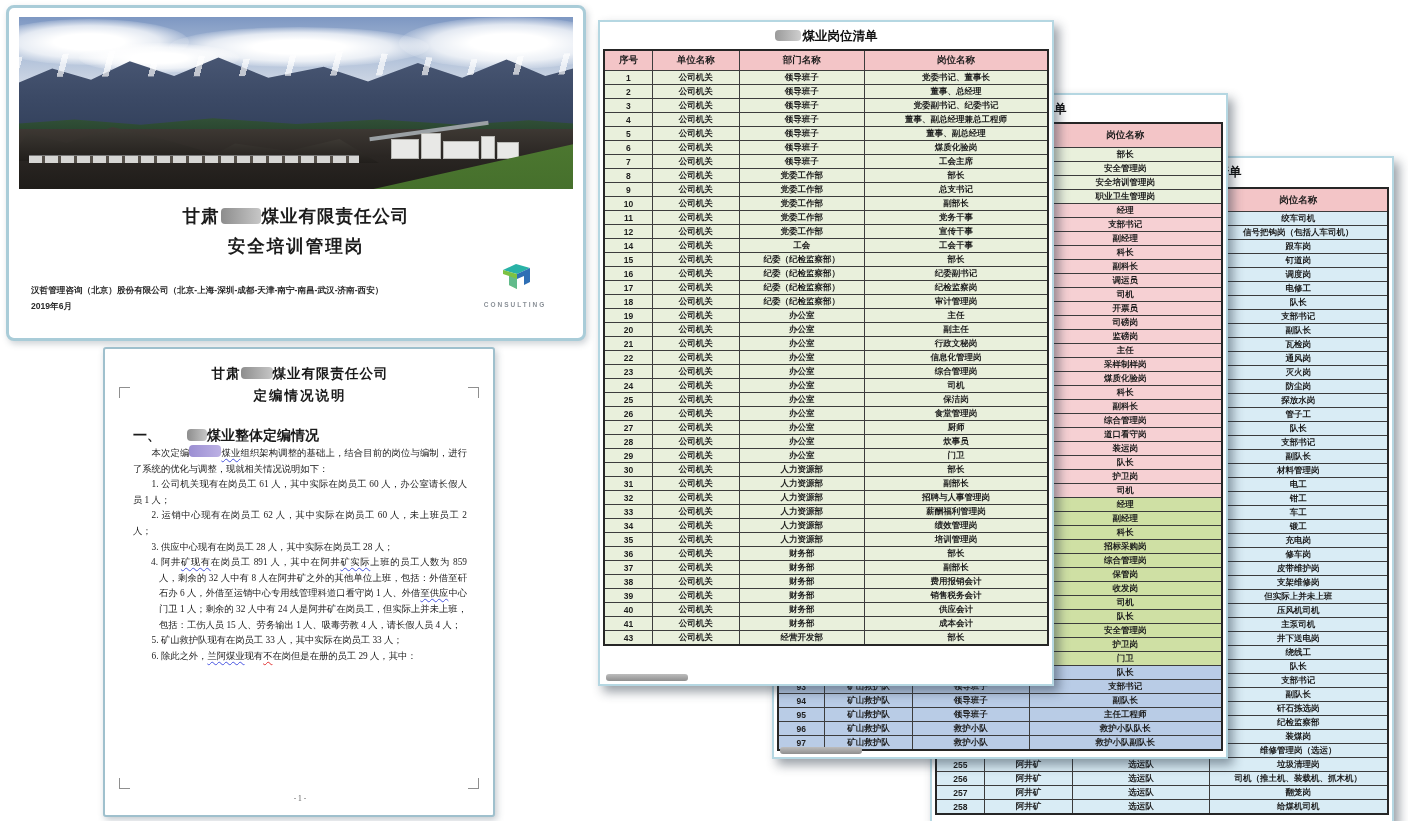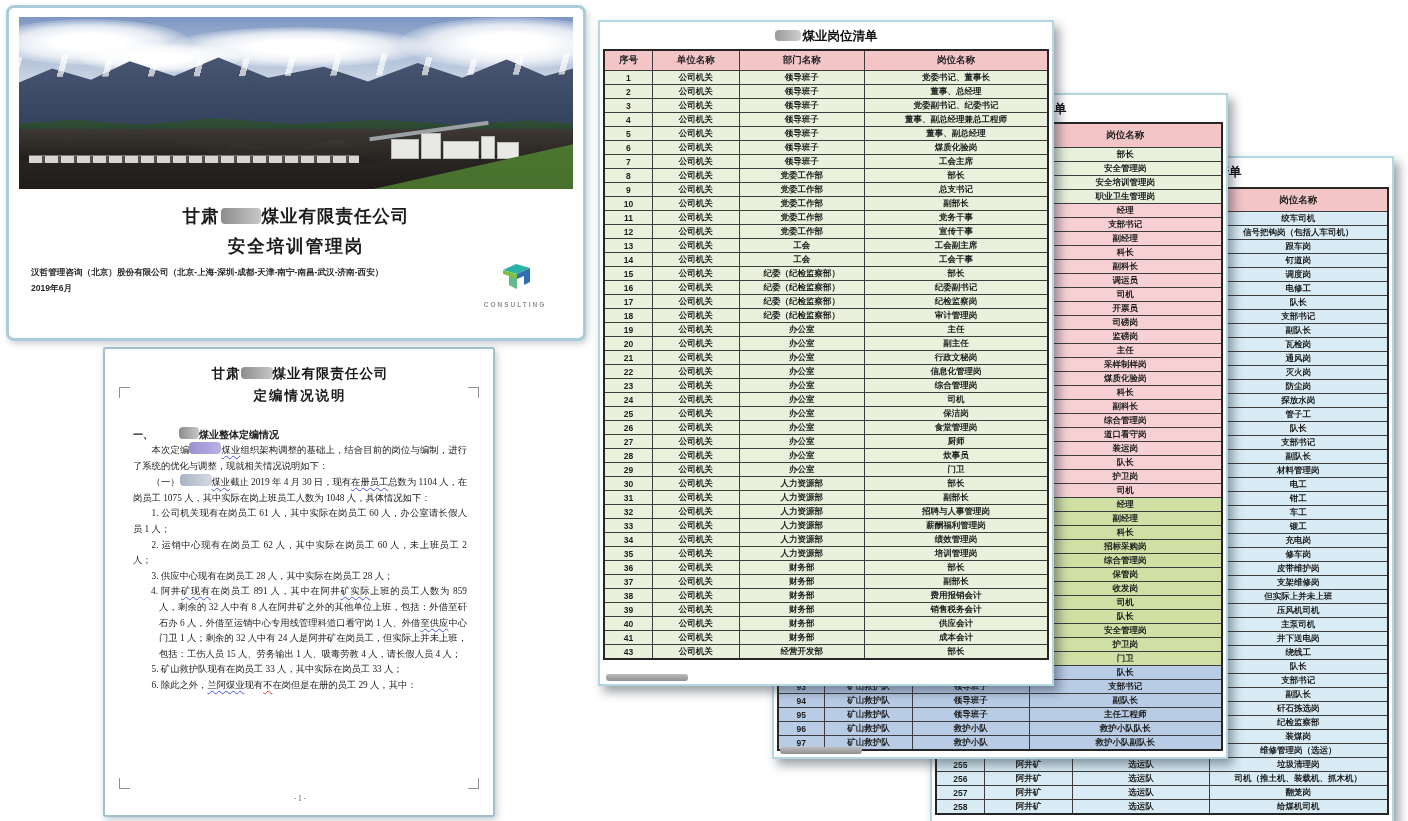--- a/index.html
+++ b/index.html
@@ -38,21 +38,21 @@
   .b5{left:108px;top:9px;width:20px;height:15px;}
   .conv{left:350px;top:112px;width:120px;height:4px;background:#9aa0a4;transform:rotate(-8deg);}
   .train{left:10px;top:138px;width:330px;height:7px;
          background:repeating-linear-gradient(90deg,#d6d6d4 0 13px,#55504a 13px 16px);border-top:1px solid #777;}
   .grass{left:0;top:0;width:100%;height:100%;
          background:linear-gradient(180deg,#5d8a3b,#46702c);
          clip-path:polygon(64% 100%,100% 74%,100% 100%);}
   .cover-title{position:absolute;left:0;top:196px;width:100%;text-align:center;color:#1b1b1b;}
   .ct1{font-size:17.5px;font-weight:bold;letter-spacing:1px;}
   .ct2{font-size:17.5px;font-weight:bold;letter-spacing:2px;margin-top:6px;}
-  .cover-footer{position:absolute;left:22px;bottom:42px;width:400px;font-size:8.6px;font-weight:bold;
+  .cover-footer{position:absolute;left:22px;bottom:24px;width:400px;font-size:8.6px;font-weight:bold;
                 color:#2a2a2a;line-height:1.8;}
   .logo{position:absolute;right:32px;bottom:30px;width:72px;text-align:center;}
   .logo-txt{font-size:6.5px;letter-spacing:2px;color:#8a9097;font-weight:bold;margin-top:2px;}
 
   
   .rd{display:inline-block;height:12px;border-radius:4px;vertical-align:-1px;
       background:linear-gradient(90deg,#8d8d8d,#c7c7c7);}
   .rd-big{width:40px;height:16px;vertical-align:-2px;margin:0 1px;}
   .rd-3{width:32px;}
   .rd-2{width:20px;}
@@ -61,21 +61,21 @@
   .rd-g{background:linear-gradient(90deg,#a9b4c4,#d2d9e2);}
 
   
   .docpage{left:103px;top:347px;width:388px;height:466px;border:2px solid #9fc0cd;border-radius:3px;
            box-shadow:2px 3px 7px rgba(60,80,95,.3);z-index:1;
            font-family:"Liberation Serif", serif;color:#1a1a1a;}
   .doc-inner{position:absolute;left:28px;right:26px;top:16px;bottom:10px;}
   .doc-title{text-align:center;font-weight:bold;}
   .dt1{font-size:13.5px;letter-spacing:1px;}
   .dt2{font-size:13.5px;letter-spacing:2px;margin-top:4px;}
-  .doc-heading{font-size:10px;font-weight:bold;margin-top:22px;}
+  .doc-heading{font-size:14px;font-weight:bold;margin-top:22px;}
   .doc-heading .gap{display:inline-block;width:26px;}
   .dp{font-size:9.3px;line-height:15.6px;margin:0;text-align:justify;}
   .ind{text-indent:2em;}
   .li{text-indent:2em;}
   .li-deep{margin-left:26px;text-indent:-8px;}
   .wb{text-decoration:underline wavy #4653e0 1px;text-underline-offset:2px;}
   .wr{text-decoration:underline wavy #e03030 1px;text-underline-offset:2px;}
   .pageno{position:absolute;left:0;right:0;bottom:2px;text-align:center;font-size:7.5px;color:#555;}
   .cm{position:absolute;width:10px;height:10px;}
   .cm-tl{left:14px;top:38px;border-left:1px solid #8f8f8f;border-bottom:1px solid #8f8f8f;border-bottom-left-radius:1px;transform:scaleY(-1);}
@@ -161,21 +161,20 @@
   <div class="doc-inner">
     <div class="doc-title">
       <div class="dt1"><span>甘肃</span><span class="rd rd-3"></span><span>煤业有限责任公司</span></div>
       <div class="dt2">定编情况说明</div>
     </div>
     <div class="doc-heading">
       <span>一、</span><span class="gap"></span><span class="rd rd-2"></span><span>煤业整体定编情况</span>
     </div>
     <div id="doc-body">
         <p class="dp ind"><span>本次定编</span><span class="rd rd-v rd-3"></span><span class="wb">煤业</span><span>组织架构调整的基础上，结合目前的岗位与编制，进行了系统的优化与调整，现就相关情况说明如下：</span></p>
-        <p class="dp ind"><span>（一）</span><span class="rd rd-g rd-3"></span><span class="wb">煤业</span><span>截止 2019 年 4 月 30 日，现有</span><span class="wb">在册员工</span><span>总数为 1104 人，在岗员工 1075 人，其中实际在岗上班员工人数为 1048 人，具体情况如下：</span></p>
         <p class="dp li"><span>1. 公司机关现有在岗员工 61 人，其中实际在岗员工 60 人，办公室请长假人员 1 人；</span></p>
         <p class="dp li"><span>2. 运销中心现有在岗员工 62 人，其中实际在岗员工 60 人，未上班员工 2 人；</span></p>
         <p class="dp li"><span>3. 供应中心现有在岗员工 28 人，其中实际在岗员工 28 人；</span></p>
         <p class="dp li li-deep"><span>4. 阿井</span><span class="wb">矿现有</span><span>在岗员工 891 人，其中在阿井</span><span class="wb">矿实际</span><span>上班的员工人数为 859 人，剩余的 32 人中有 8 人在阿井矿之外的其他单位上班，包括：外借至矸石办 6 人，外借至运销中心专用线管理科道口看守岗 1 人、外借</span><span class="wb">至供应</span><span>中心门卫 1 人；剩余的 32 人中有 24 人是阿井矿在岗员工，但实际上并未上班，包括：工伤人员 15 人、劳务输出 1 人、吸毒劳教 4 人，请长假人员 4 人；</span></p>
         <p class="dp li"><span>5. 矿山救护队现有在岗员工 33 人，其中实际在岗员工 33 人；</span></p>
         <p class="dp li"><span>6. 除此之外，</span><span class="wb">兰阿煤业</span><span>现有</span><span class="wr">不</span><span>在岗但是在册的员工 29 人，其中：</span></p>
       </div>
     <div class="pageno">- 1 -</div>
   </div>
 </section>
@@ -825,26 +824,20 @@
           <td>党委工作部</td>
           <td>党务干事</td>
         </tr>
         <tr class="sec-g">
           <td>12</td>
           <td>公司机关</td>
           <td>党委工作部</td>
           <td>宣传干事</td>
         </tr>
         <tr class="sec-g">
-          <td>13</td>
-          <td>公司机关</td>
-          <td>工会</td>
-          <td>工会副主席</td>
-        </tr>
-        <tr class="sec-g">
           <td>14</td>
           <td>公司机关</td>
           <td>工会</td>
           <td>工会干事</td>
         </tr>
         <tr class="sec-g">
           <td>15</td>
           <td>公司机关</td>
           <td>纪委（纪检监察部）</td>
           <td>部长</td>

